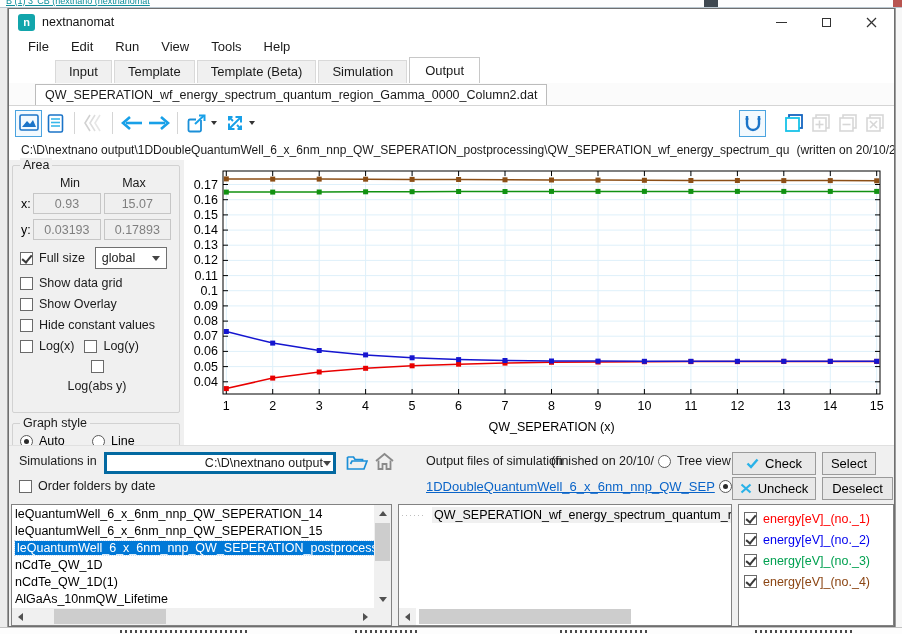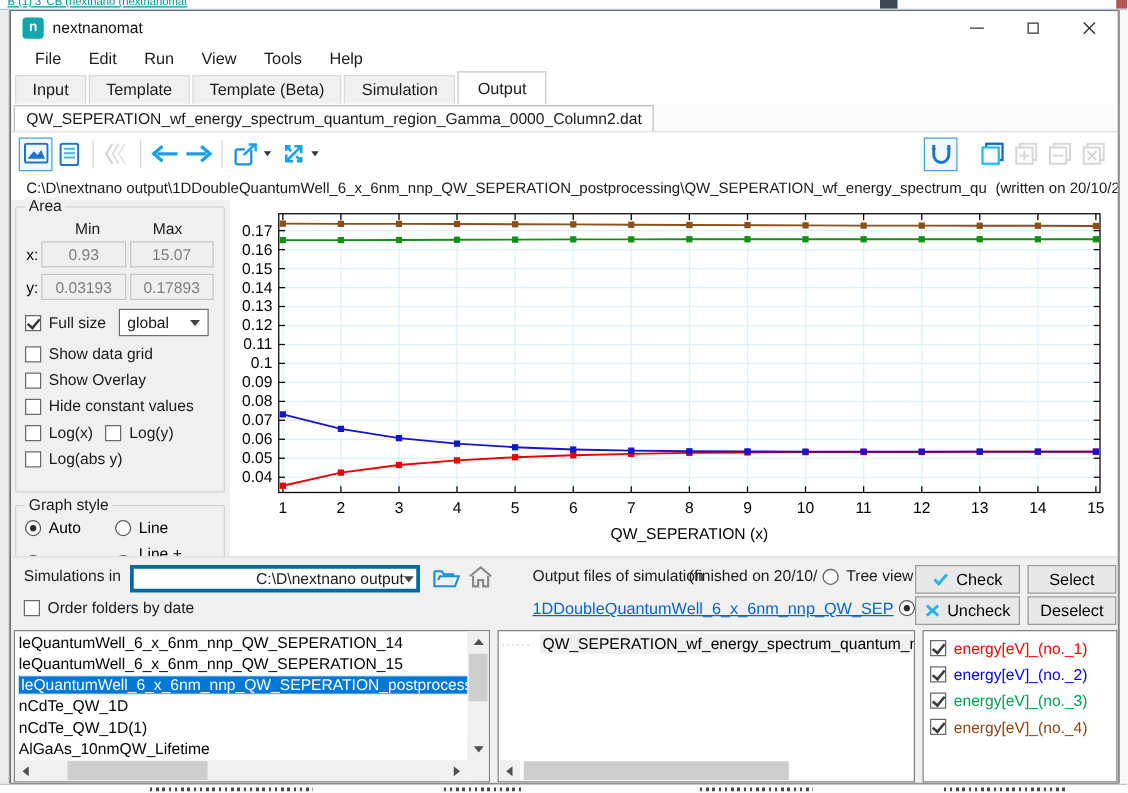--- a/index.html
+++ b/index.html
@@ -21,26 +21,26 @@
 
   .titlebar { height:26px; background:#fff; display:flex; align-items:center; flex:none; }
   .app-icon { width:17px; height:17px; margin-left:9px; background:#12a5ab; border-radius:3px; color:#fff; font-size:11px; font-weight:bold; display:flex; align-items:center; justify-content:center; }
   .title-text { margin-left:7px; font-size:12.5px; color:#111; }
   .win-btns { margin-left:auto; display:flex; height:100%; }
   .win-btn { width:45px; height:100%; display:flex; align-items:center; justify-content:center; }
 
   .menubar { height:23px; background:#fff; display:flex; align-items:center; padding-left:8px; flex:none; }
   .menu-item { font-size:13px; color:#1a1a1a; padding:2px 11px; }
 
-  .tabrow { height:25px; background:#fff; display:flex; align-items:flex-end; padding-left:3px; flex:none; }
+  .tabrow { height:25px; background:#fff; display:flex; align-items:flex-end; padding-left:3px; flex:none;margin-left:43px; }
   .tab { font-size:13px; color:#1a1a1a; background:#f0f0f0; border:1px solid #d9d9d9; border-bottom:none; padding:3px 13px 4px; margin-right:2px; }
   .tab.active { background:#fff; border-color:#c8c8c8; padding:5px 15px 5px; position:relative; z-index:2; }
 
   .subtabrow { height:23px; background:#fbfbfb; display:flex; align-items:flex-end; padding-left:2px; border-bottom:1px solid #d5d5d5; flex:none; }
-  .subtab { font-size:12.5px; color:#1a1a1a; background:#fff; border:1px solid #bcbcbc; border-bottom:none; padding:3px 9px 3px; }
+  .subtab { font-size:12.5px; color:#1a1a1a; background:#fff; border:1px solid #bcbcbc; border-bottom:none; padding:3px 9px 3px;margin-left:24px; }
 
   .toolbar { height:34px; background:#fff; display:flex; align-items:center; padding:0 6px; flex:none; }
   .tb { width:27px; height:27px; display:flex; align-items:center; justify-content:center; border:1px solid transparent; flex:none; }
   .tb.sel { border-color:#4aa3df; background:#f2f9fe; }
   .tb.dis svg { opacity:.45; }
   .tsep { width:1px; height:22px; background:#d5d5d5; margin:0 5px; flex:none; }
   .caret { width:0; height:0; border-left:3.5px solid transparent; border-right:3.5px solid transparent; border-top:4px solid #333; margin:0 4px 0 1px; flex:none; }
   .tb-right { margin-left:auto; display:flex; align-items:center; }
 
   .pathrow { height:20px; background:#fff; display:flex; align-items:center; padding-left:12px; font-size:12px; color:#1a1a1a; flex:none; white-space:nowrap; overflow:hidden; }
@@ -297,21 +297,21 @@
           <div class="cbrow">
               <span class="cb"></span>
               <span>Hide constant values</span>
             </div>
           <div class="cbrow">
             <span class="cb"></span>
               <span>Log(x)</span>
             <span class="cb" style="margin-left:4px;"></span>
               <span>Log(y)</span>
           </div>
-          <div class="cbrow" style="margin-bottom:2px;">
+          <div class="cbrow" style="margin-bottom:2px;flex-direction:column;">
               <span class="cb"></span>
               <span>Log(abs y)</span>
             </div>
         </div>
 
         <div class="gb">
           <span class="gb-label">Graph style</span>
           <div class="gs-grid">
             <div class="gs-opt">
                 <span class="radio sel"></span>
@@ -544,21 +544,21 @@
       <div class="b-abs" style="left:649px;top:8px;">
         <span class="radio"></span>
         <span>Tree view</span>
       </div>
       <div class="btn" style="left:723px;top:6px;width:84px;">
         <svg width="13" height="11" viewBox="0 0 13 11">
             <path d="M1.5 5.5 L5 9 L11.5 1.5" fill="none" stroke="#2ab2e8" stroke-width="2.4"></path>
           </svg>
         <span>Check</span>
       </div>
-      <div class="btn" style="left:813px;top:6px;width:71px;">
+      <div class="btn" style="left:813px;top:6px;width:54px;">
         <span>Select</span>
       </div>
 
       <div class="b-abs" style="left:10px;top:33px;">
         <span class="cb"></span>
         <span>Order folders by date</span>
       </div>
       <div class="b-abs" style="left:417px;top:33px;gap:4px;">
         <span class="link">1DDoubleQuantumWell_6_x_6nm_nnp_QW_SEP</span>
         <span class="radio sel"></span>

